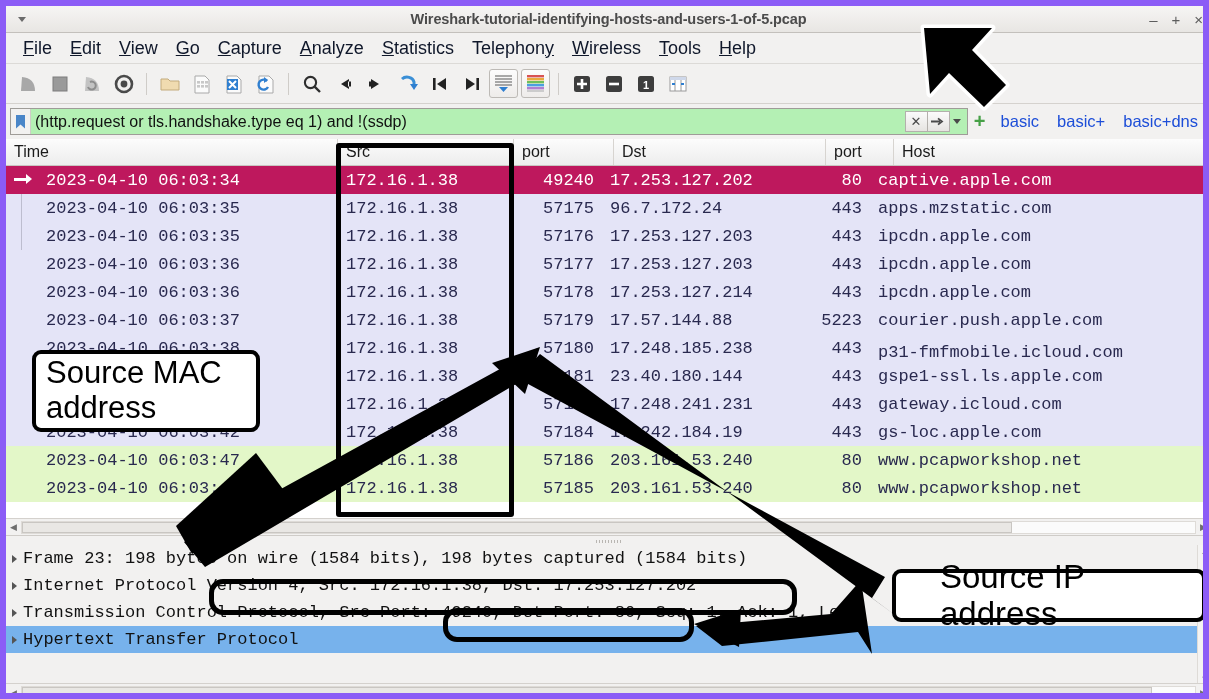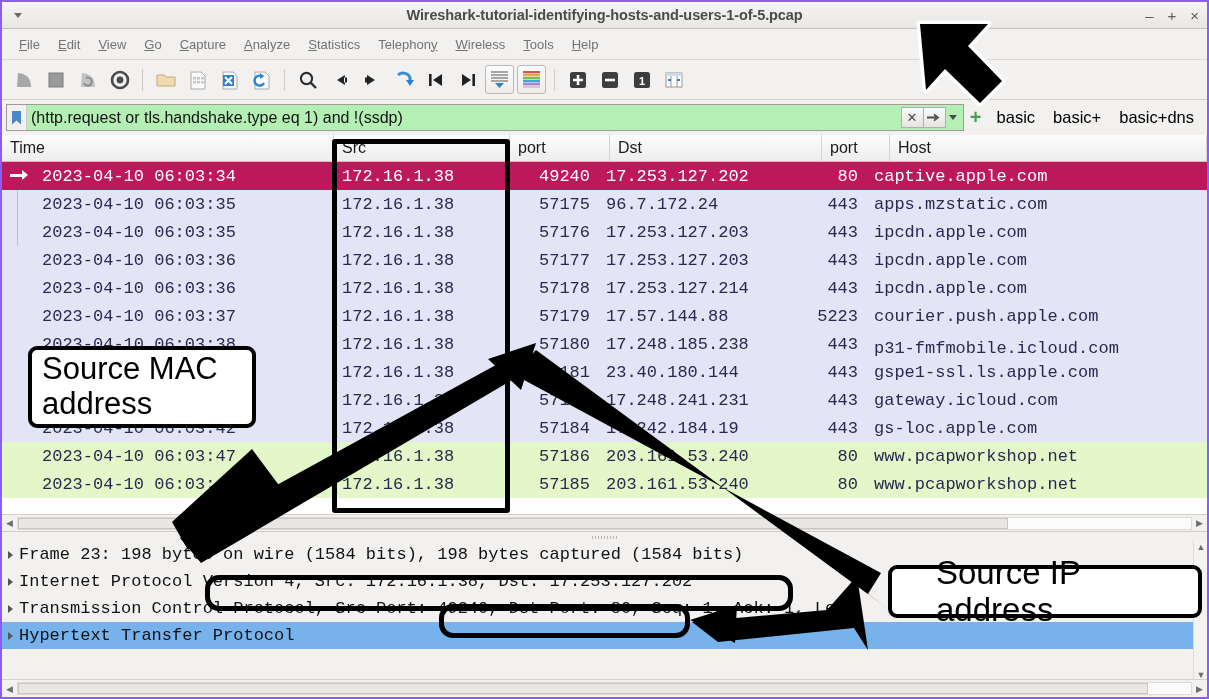--- a/index.html
+++ b/index.html
@@ -5,21 +5,21 @@
   * { box-sizing: border-box; }
   html, body { margin:0; padding:0; }
   body {
     width:1209px; height:699px;
     font-family:"Liberation Sans", sans-serif;
     background:#ffffff; overflow:hidden;
     -webkit-font-smoothing:antialiased;
   }
   #app {
     position:relative; width:1209px; height:699px;
-    border:2px solid #8b5cf6; background:#f2f1f0; overflow:hidden;
+    border:6px solid #8b5cf6; background:#f2f1f0; overflow:hidden;
   }
 
   
   #titlebar {
     position:absolute; left:0; top:0; width:1205px; height:27px;
     background:linear-gradient(to bottom,#f6f5f4 0%,#e8e6e3 100%);
     border-bottom:1px solid #c3c0bc;
     display:flex; align-items:center;
   }
   #titlebar .t-title {
@@ -39,21 +39,21 @@
   .t-btns { position:absolute; right:8px; top:0; height:27px; display:flex; align-items:center; gap:14px; z-index:2;}
   .t-btn { font-size:15px; color:#5d5d5d; line-height:1; cursor:default; }
 
   
   #menubar {
     position:absolute; left:0; top:27px; width:1205px; height:31px;
     background:#f2f1f0; border-bottom:1px solid #dcdad7;
     display:flex; align-items:center; padding-left:8px;
   }
   .menu-item {
-    font-size:13px; color:#737373; padding:2px 9px; cursor:default; white-space:nowrap;
+    font-size:18px; color:#0f172a; padding:2px 9px; cursor:default; white-space:nowrap;
   }
   .menu-item u { text-decoration:underline; }
 
   
   #toolbar {
     position:absolute; left:0; top:58px; width:1205px; height:40px;
     background:#f2f1f0; border-bottom:1px solid #d5d2ce;
     display:flex; align-items:center; padding-left:7px; gap:3px;
   }
   .tb { width:29px; height:29px; display:flex;align-items:center;justify-content:center; position:relative;}
@@ -79,21 +79,21 @@
     clip-path:polygon(0 0,100% 0,100% 100%,50% 72%,0 100%);
   }
   #filter-text { font-size:16px; color:#111; padding-left:4px; white-space:nowrap;}
   .ff-right { margin-left:auto; display:flex; align-items:center; height:25px; padding-right:2px;}
   .ff-btn { width:23px;height:21px;border:1px solid #b3b0ac;background:linear-gradient(to bottom,#fbfbfb,#e6e4e1);
             display:flex;align-items:center;justify-content:center;font-size:13px;color:#4a4a4a;}
   .ff-btn.arrow{ margin-left:-1px; }
   .ff-caret{ width:15px;height:21px;display:flex;align-items:center;justify-content:center;}
   .ff-caret::after{content:"";width:0;height:0;border-left:4px solid transparent;border-right:4px solid transparent;border-top:5px solid #4a4a4a;}
   .ff-plus { width:24px;height:27px;display:flex;align-items:center;justify-content:center;color:#46a046;font-size:20px;font-weight:bold;}
-  .profile-btn{ font-size:16.5px; color:#000000; padding:0 9px; white-space:nowrap;}
+  .profile-btn{ font-size:16.5px; color:#1d4ed8; padding:0 9px; white-space:nowrap;}
 
   
   #packetlist {
     position:absolute; left:0; top:133px; width:1205px; height:397px;
     background:#ffffff; overflow:hidden; border-bottom:1px solid #cfccc8;
   }
   #pl-header { display:flex; height:27px; background:linear-gradient(to bottom,#fcfcfc,#ededed);
                border-bottom:1px solid #c8c5c1; }
   .pl-h {
     font-size:16px; color:#1a1a1a; padding-left:8px; line-height:26px;

